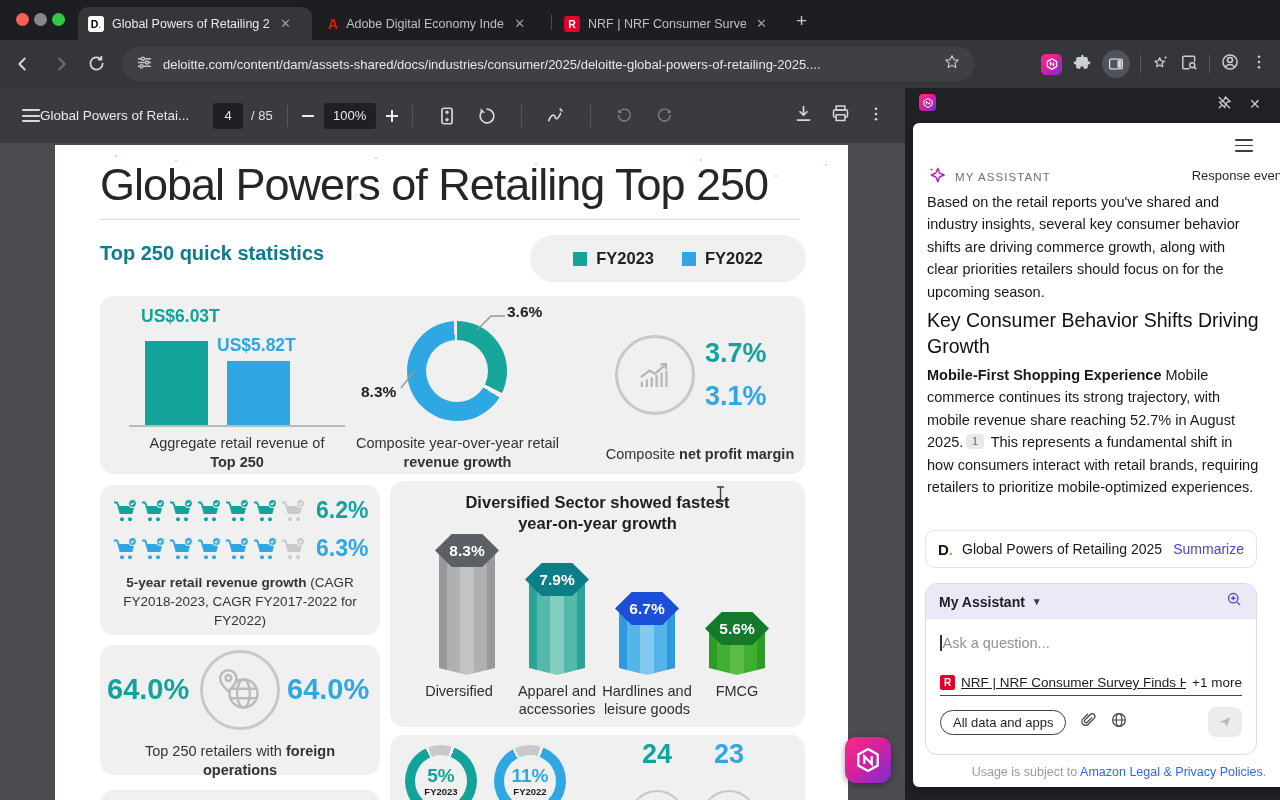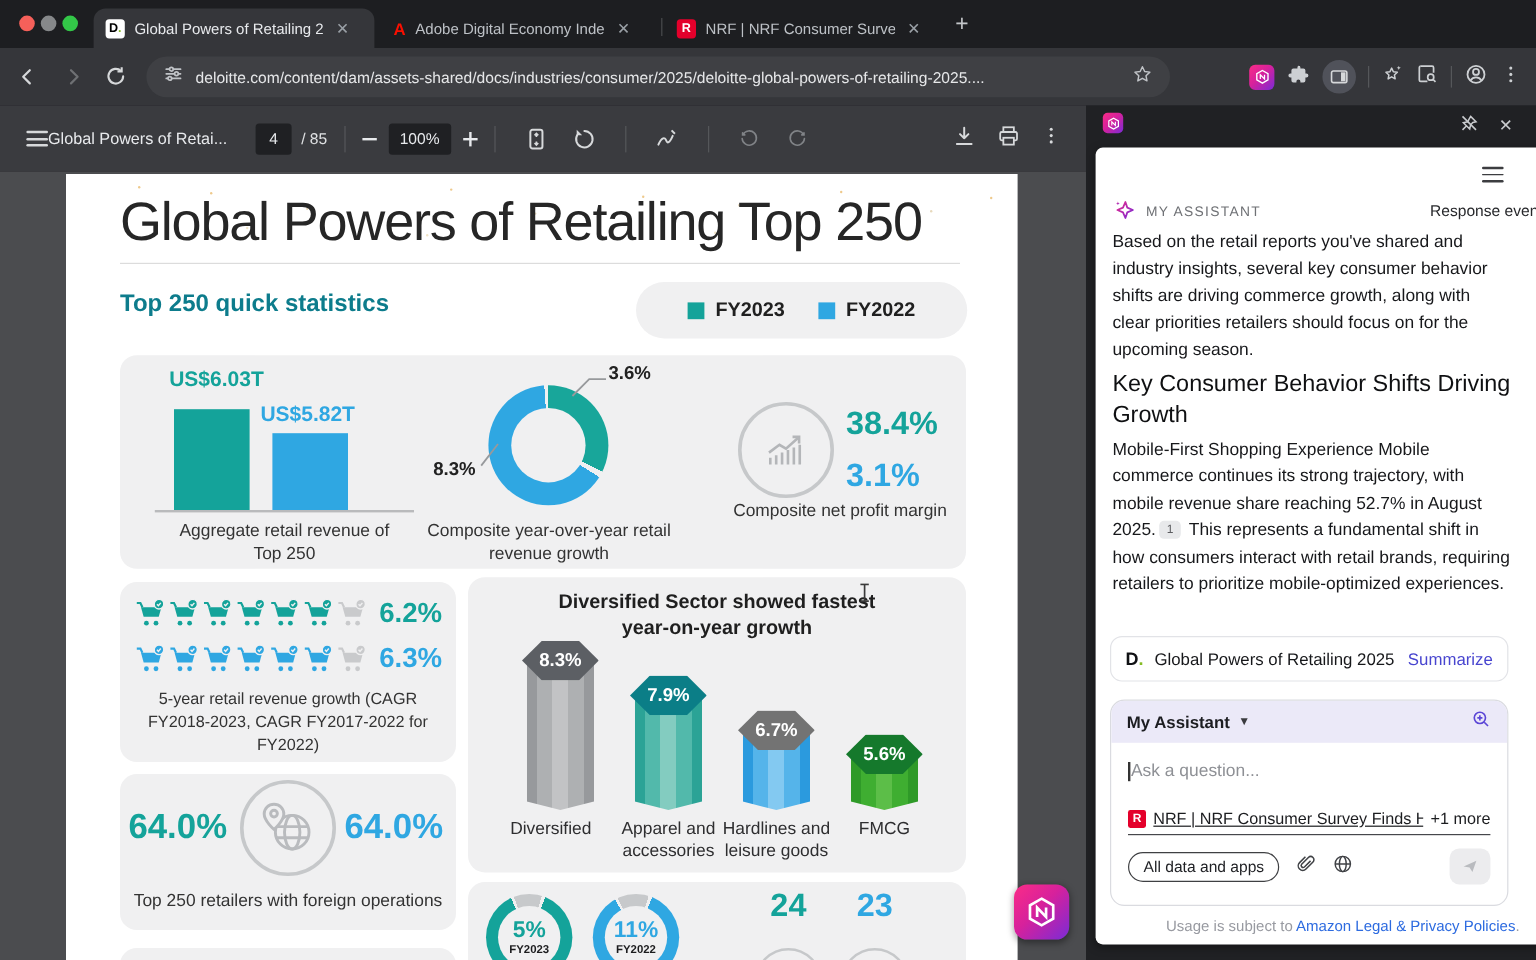--- a/index.html
+++ b/index.html
@@ -1,19 +1,19 @@
 <!DOCTYPE html>
 <html><head>
 <meta charset="utf-8">
 <style>
   *{margin:0;padding:0;box-sizing:border-box}
   body{font-family:"Liberation Sans",sans-serif;background:#000}
   .screen{position:relative;width:1280px;height:800px;background:#1d1e21;overflow:hidden}
   .abs{position:absolute}
-  .b{font-weight:400}
+  .b{font-weight:700}
 
   
   .tabstrip{position:absolute;top:0;left:0;width:100%;height:40px;background:#1d1e21}
   .light{position:absolute;top:13px;width:13px;height:13px;border-radius:50%}
   .tab{position:absolute;top:7px;height:33px;display:flex;align-items:center;gap:8px;padding:0 10px;font-size:12.5px;color:#bdc1c6}
   .tab.active{background:#35363a;border-radius:10px 10px 0 0;color:#e8eaed}
   .tab .title{max-width:158px;overflow:hidden;white-space:nowrap}
   .favsq{width:16px;height:16px;border-radius:3px;display:flex;align-items:center;justify-content:center;font-size:10.5px;font-weight:700;flex:0 0 auto}
   .fav-d{background:#fff;color:#000}
   .fav-d .dot{color:#86bc25}
@@ -346,23 +346,23 @@
           <span>Composite year-over-year retail</span><br><span class="b">revenue growth</span>
         </div>
 
         <div class="iconcirc" style="left:560px;top:190px;width:80px;height:80px">
           <svg viewBox="0 0 44 44" width="48" height="48" fill="none" stroke="#b4b6b9" stroke-width="2">
             <path d="M10 33v-5M14.5 33v-7M19 33v-9M23.5 33v-11M28 33v-13M32.5 33v-15"></path>
             <path d="M9 24l8-6 5 3 10-9"></path>
               <path d="M27 12h5v5"></path>
           </svg>
         </div>
-        <div class="pv37">38.4%</div>
+        <div class="pv37">3.7%</div>
         <div class="pv31">3.1%</div>
-        <div class="cap" style="left:545px;top:272px;width:200px">
+        <div class="cap" style="left:545px;top:300px;width:200px">
           <span>Composite </span><span class="b">net profit margin</span>
         </div>
 
         <div class="card" style="left:45px;top:340px;width:280px;height:150px"></div>
         <div class="cartrow" style="top:352px">
           <svg viewBox="0 0 26 24" width="26" height="26">
               <path d="M1 3.5h3l1.7 3.5" fill="none" stroke="#14a39a" stroke-width="1.8"></path>
               <path d="M4.5 7h17l-2.2 8H6.7z" fill="#14a39a"></path>
               <circle cx="9" cy="20.3" r="2" fill="#14a39a"></circle>
               <circle cx="17" cy="20.3" r="2" fill="#14a39a"></circle>
@@ -504,21 +504,21 @@
         <div class="sectitle" style="top:369px">year-on-year growth</div>
         <div class="sectitle" style="top:348px">Diversified Sector showed fastest</div>
         <svg class="abs" style="left:660px;top:341px" width="11" height="16">
           <path d="M2 1h7M2 15h7M5.5 1v14" stroke="#3a3a3a" stroke-width="1.4" fill="none"></path>
         </svg>
 
         <div class="hexcap" style="left:380px;top:389px;background:#5c5f64">8.3%</div>
         <div class="hexbody" style="left:384px;top:405px;height:125px;background:linear-gradient(90deg,#97999c 0 15%,#aeb0b2 15% 38%,#c2c3c5 38% 62%,#aeb0b2 62% 85%,#97999c 85%)"></div>
         <div class="hexcap" style="left:470px;top:418px;background:#0b7e87">7.9%</div>
         <div class="hexbody" style="left:474px;top:434px;height:96px;background:linear-gradient(90deg,#2ba396 0 15%,#52b9ab 15% 38%,#83ccc0 38% 62%,#52b9ab 62% 85%,#2ba396 85%)"></div>
-        <div class="hexcap" style="left:560px;top:447px;background:#737373">6.7%</div>
+        <div class="hexcap" style="left:560px;top:447px;background:#1d4ed8">6.7%</div>
         <div class="hexbody" style="left:564px;top:463px;height:67px;background:linear-gradient(90deg,#2b9ade 0 15%,#55b4ea 15% 38%,#83c9f1 38% 62%,#55b4ea 62% 85%,#2b9ade 85%)"></div>
         <div class="hexcap" style="left:650px;top:467px;background:#15792c">5.6%</div>
         <div class="hexbody" style="left:654px;top:483px;height:47px;background:linear-gradient(90deg,#2f9a28 0 15%,#3fae31 15% 38%,#5cbe48 38% 62%,#3fae31 62% 85%,#2f9a28 85%)"></div>
 
         <div class="collabel" style="left:344px;top:537px">Diversified</div>
         <div class="collabel" style="left:442px;top:537px">Apparel and accessories</div>
         <div class="collabel" style="left:532px;top:537px">Hardlines and leisure goods</div>
         <div class="collabel" style="left:622px;top:537px">FMCG</div>
 
         <div class="card" style="left:335px;top:590px;width:415px;height:180px"></div>

